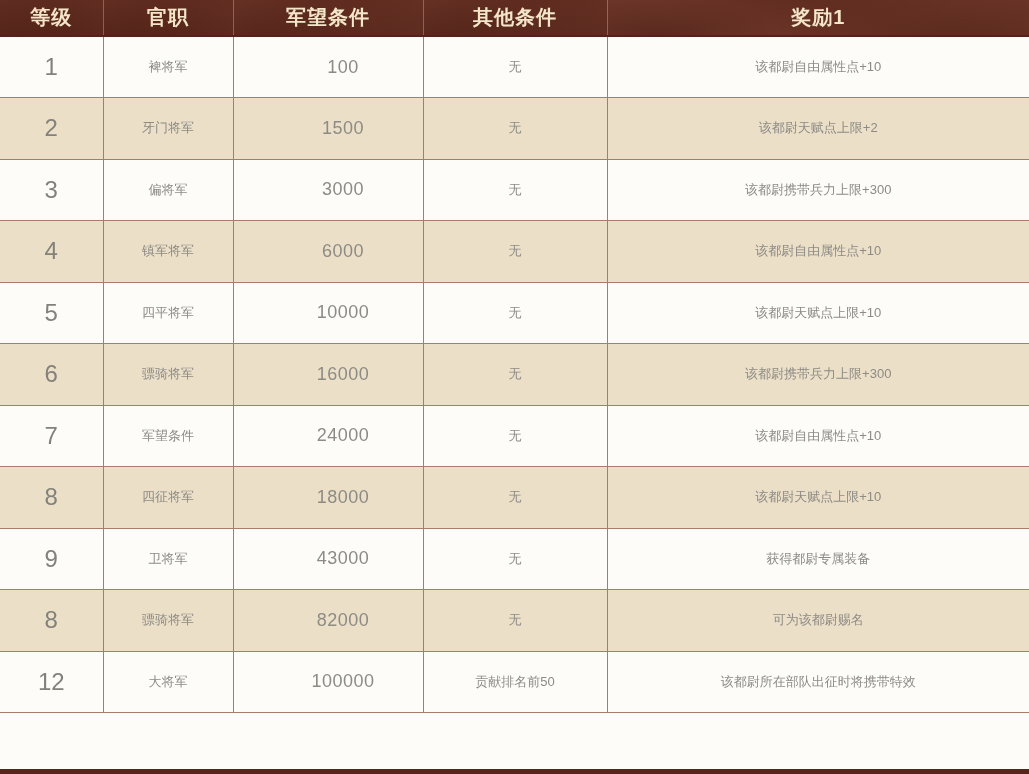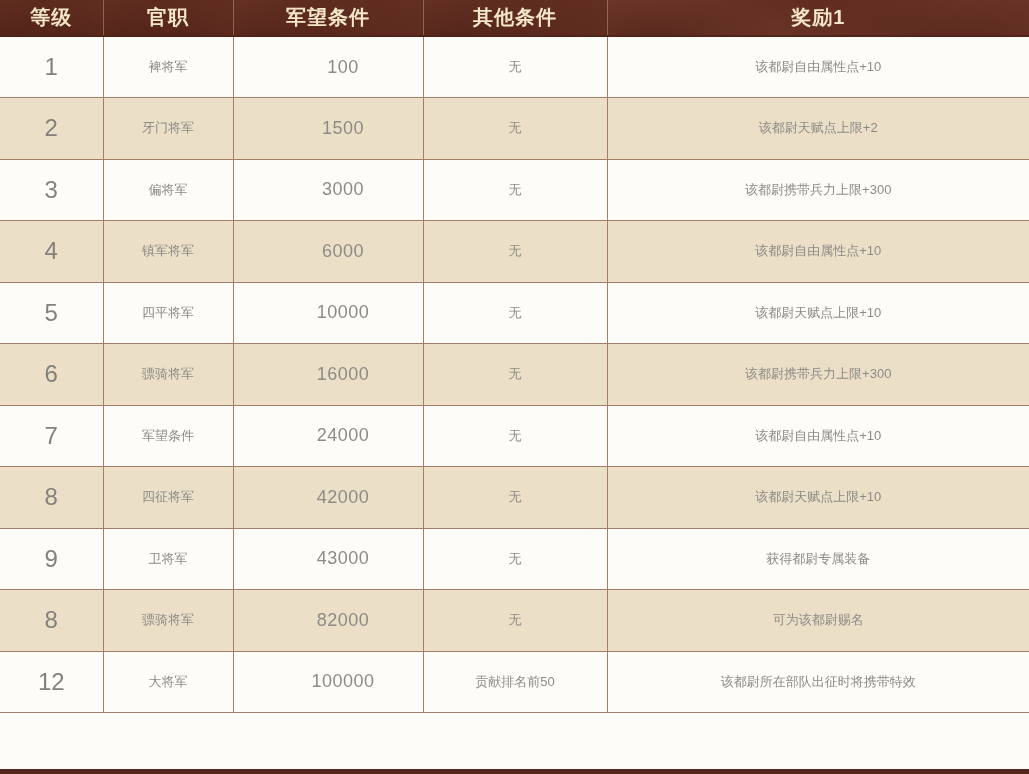--- a/index.html
+++ b/index.html
@@ -124,21 +124,21 @@
     <tr>
       <td class="level-cell">7</td>
       <td>军望条件</td>
       <td class="num-cell">24000</td>
       <td>无</td>
       <td>该都尉自由属性点+10</td>
     </tr>
     <tr>
       <td class="level-cell">8</td>
       <td>四征将军</td>
-      <td class="num-cell">42000</td>
+      <td class="num-cell">18000</td>
       <td>无</td>
       <td>该都尉天赋点上限+10</td>
     </tr>
     <tr>
       <td class="level-cell">9</td>
       <td>卫将军</td>
       <td class="num-cell">43000</td>
       <td>无</td>
       <td>获得都尉专属装备</td>
     </tr>

